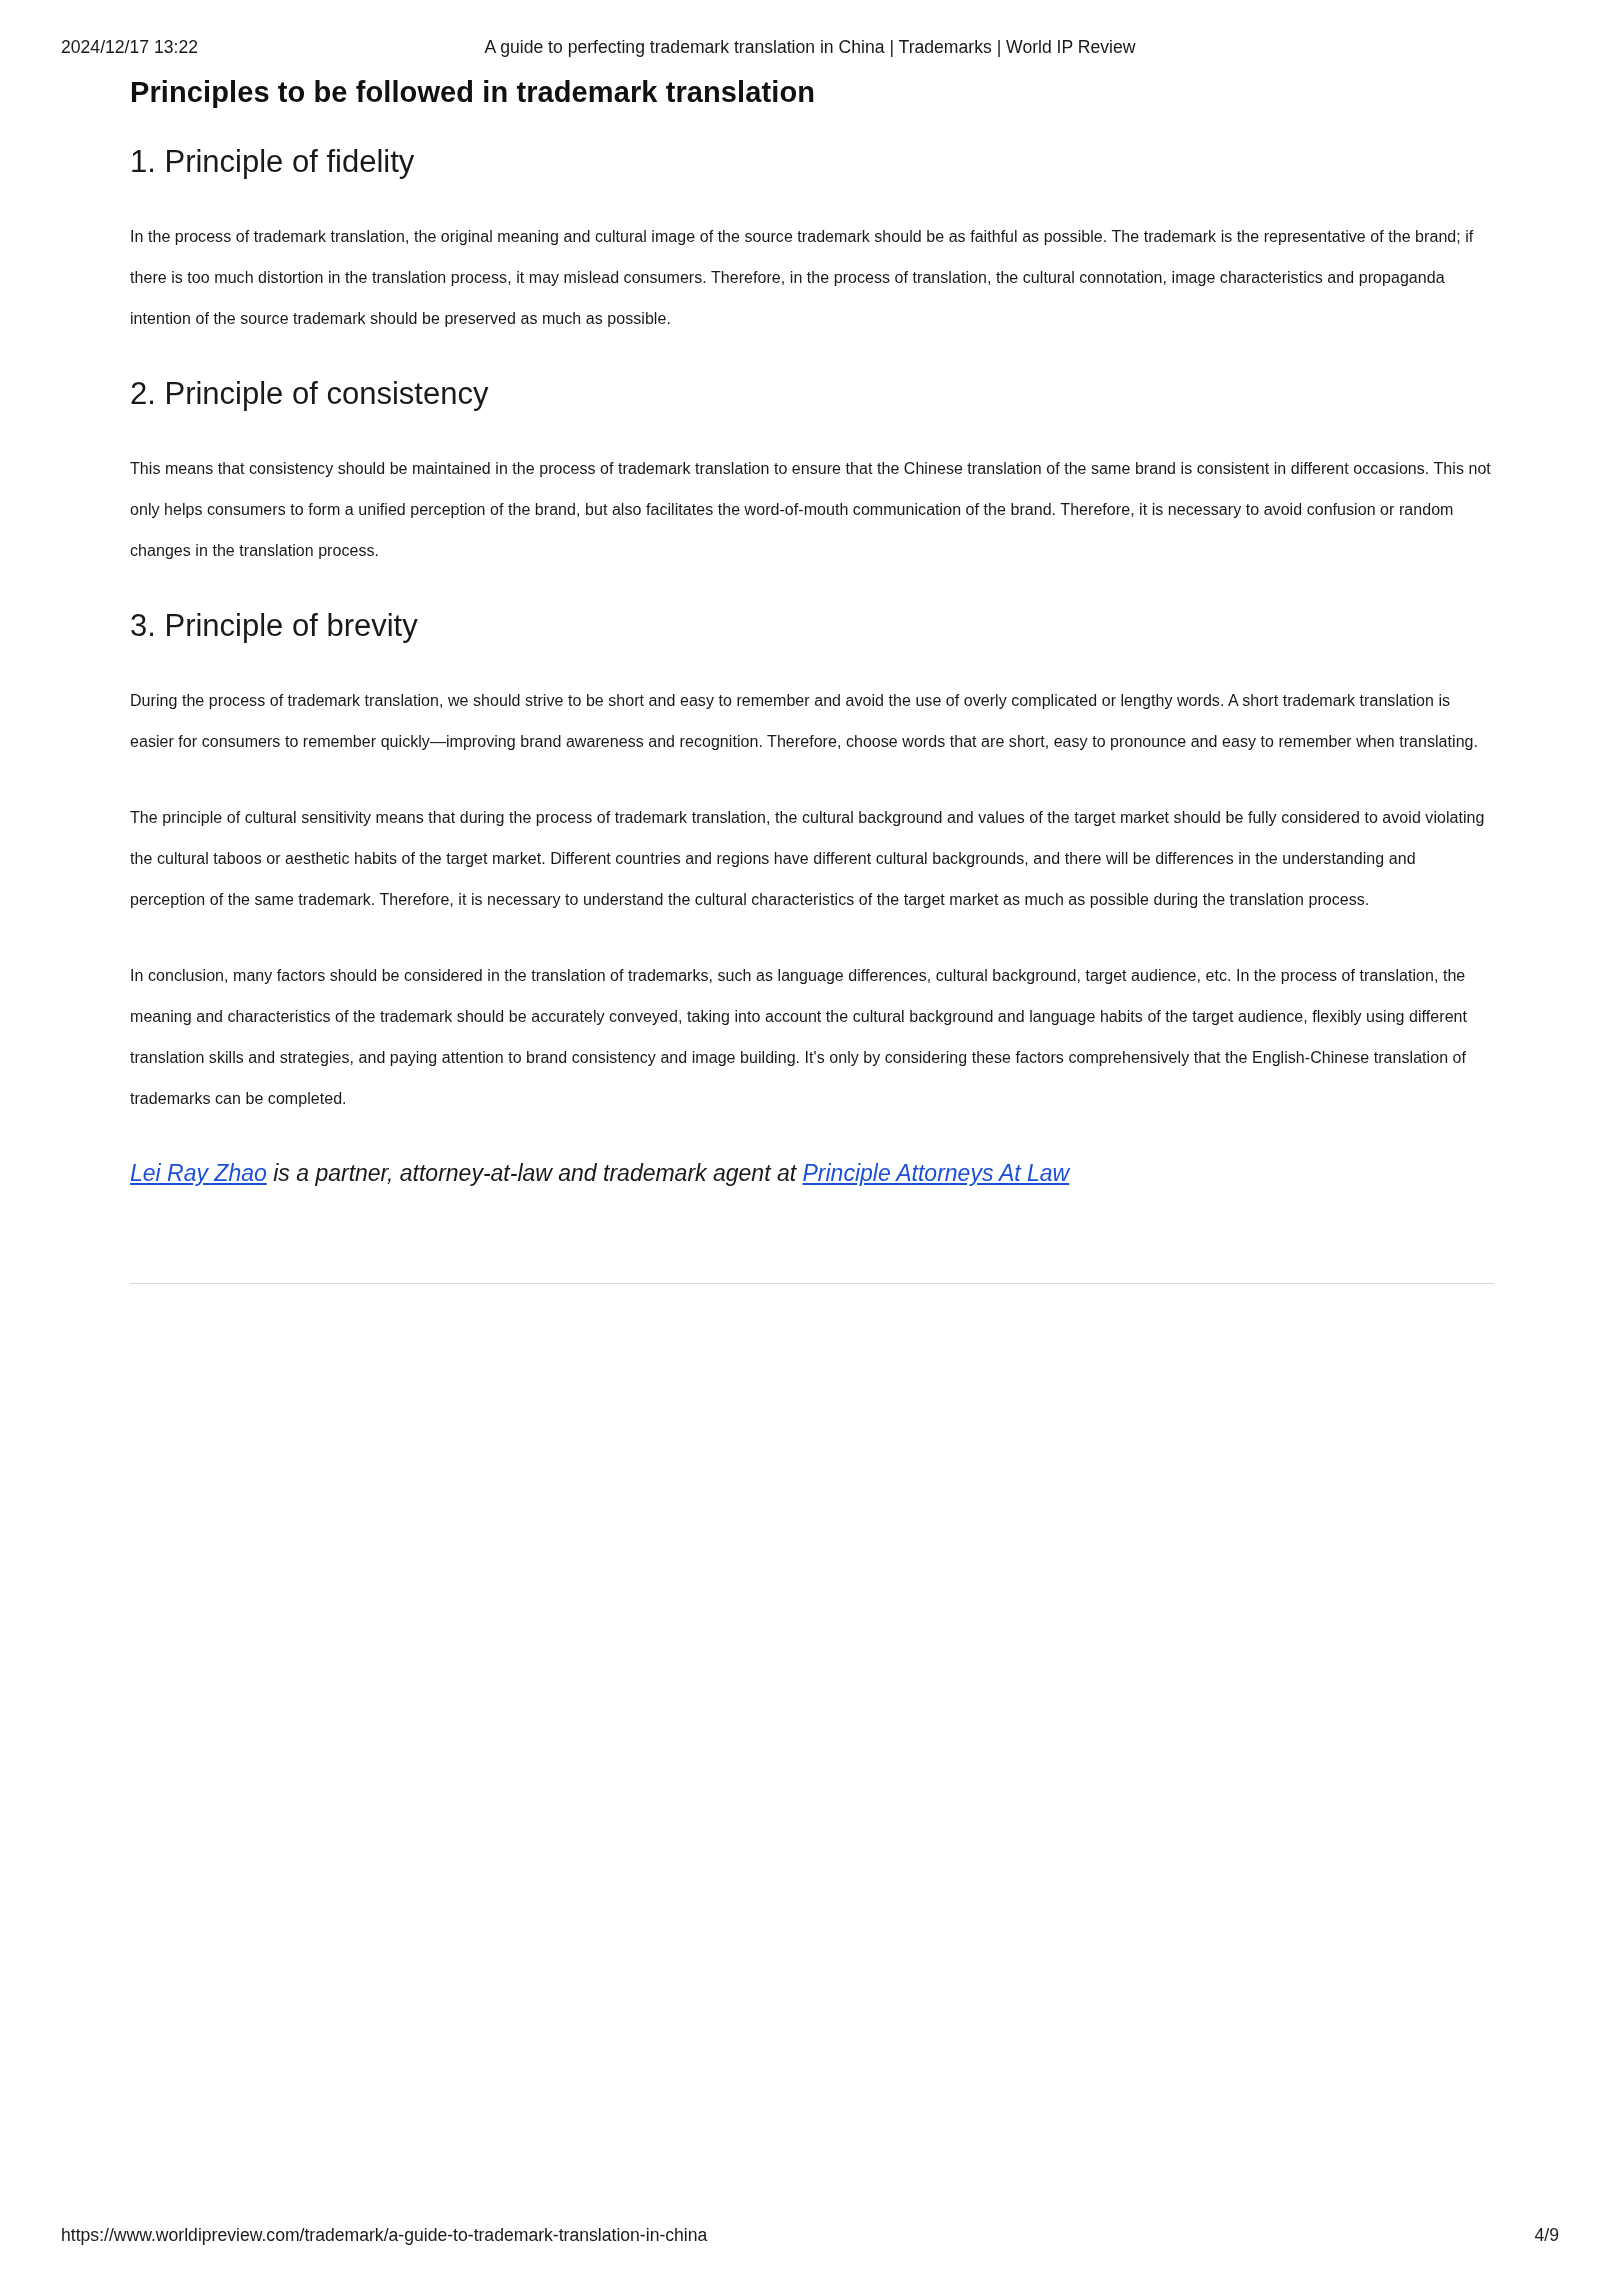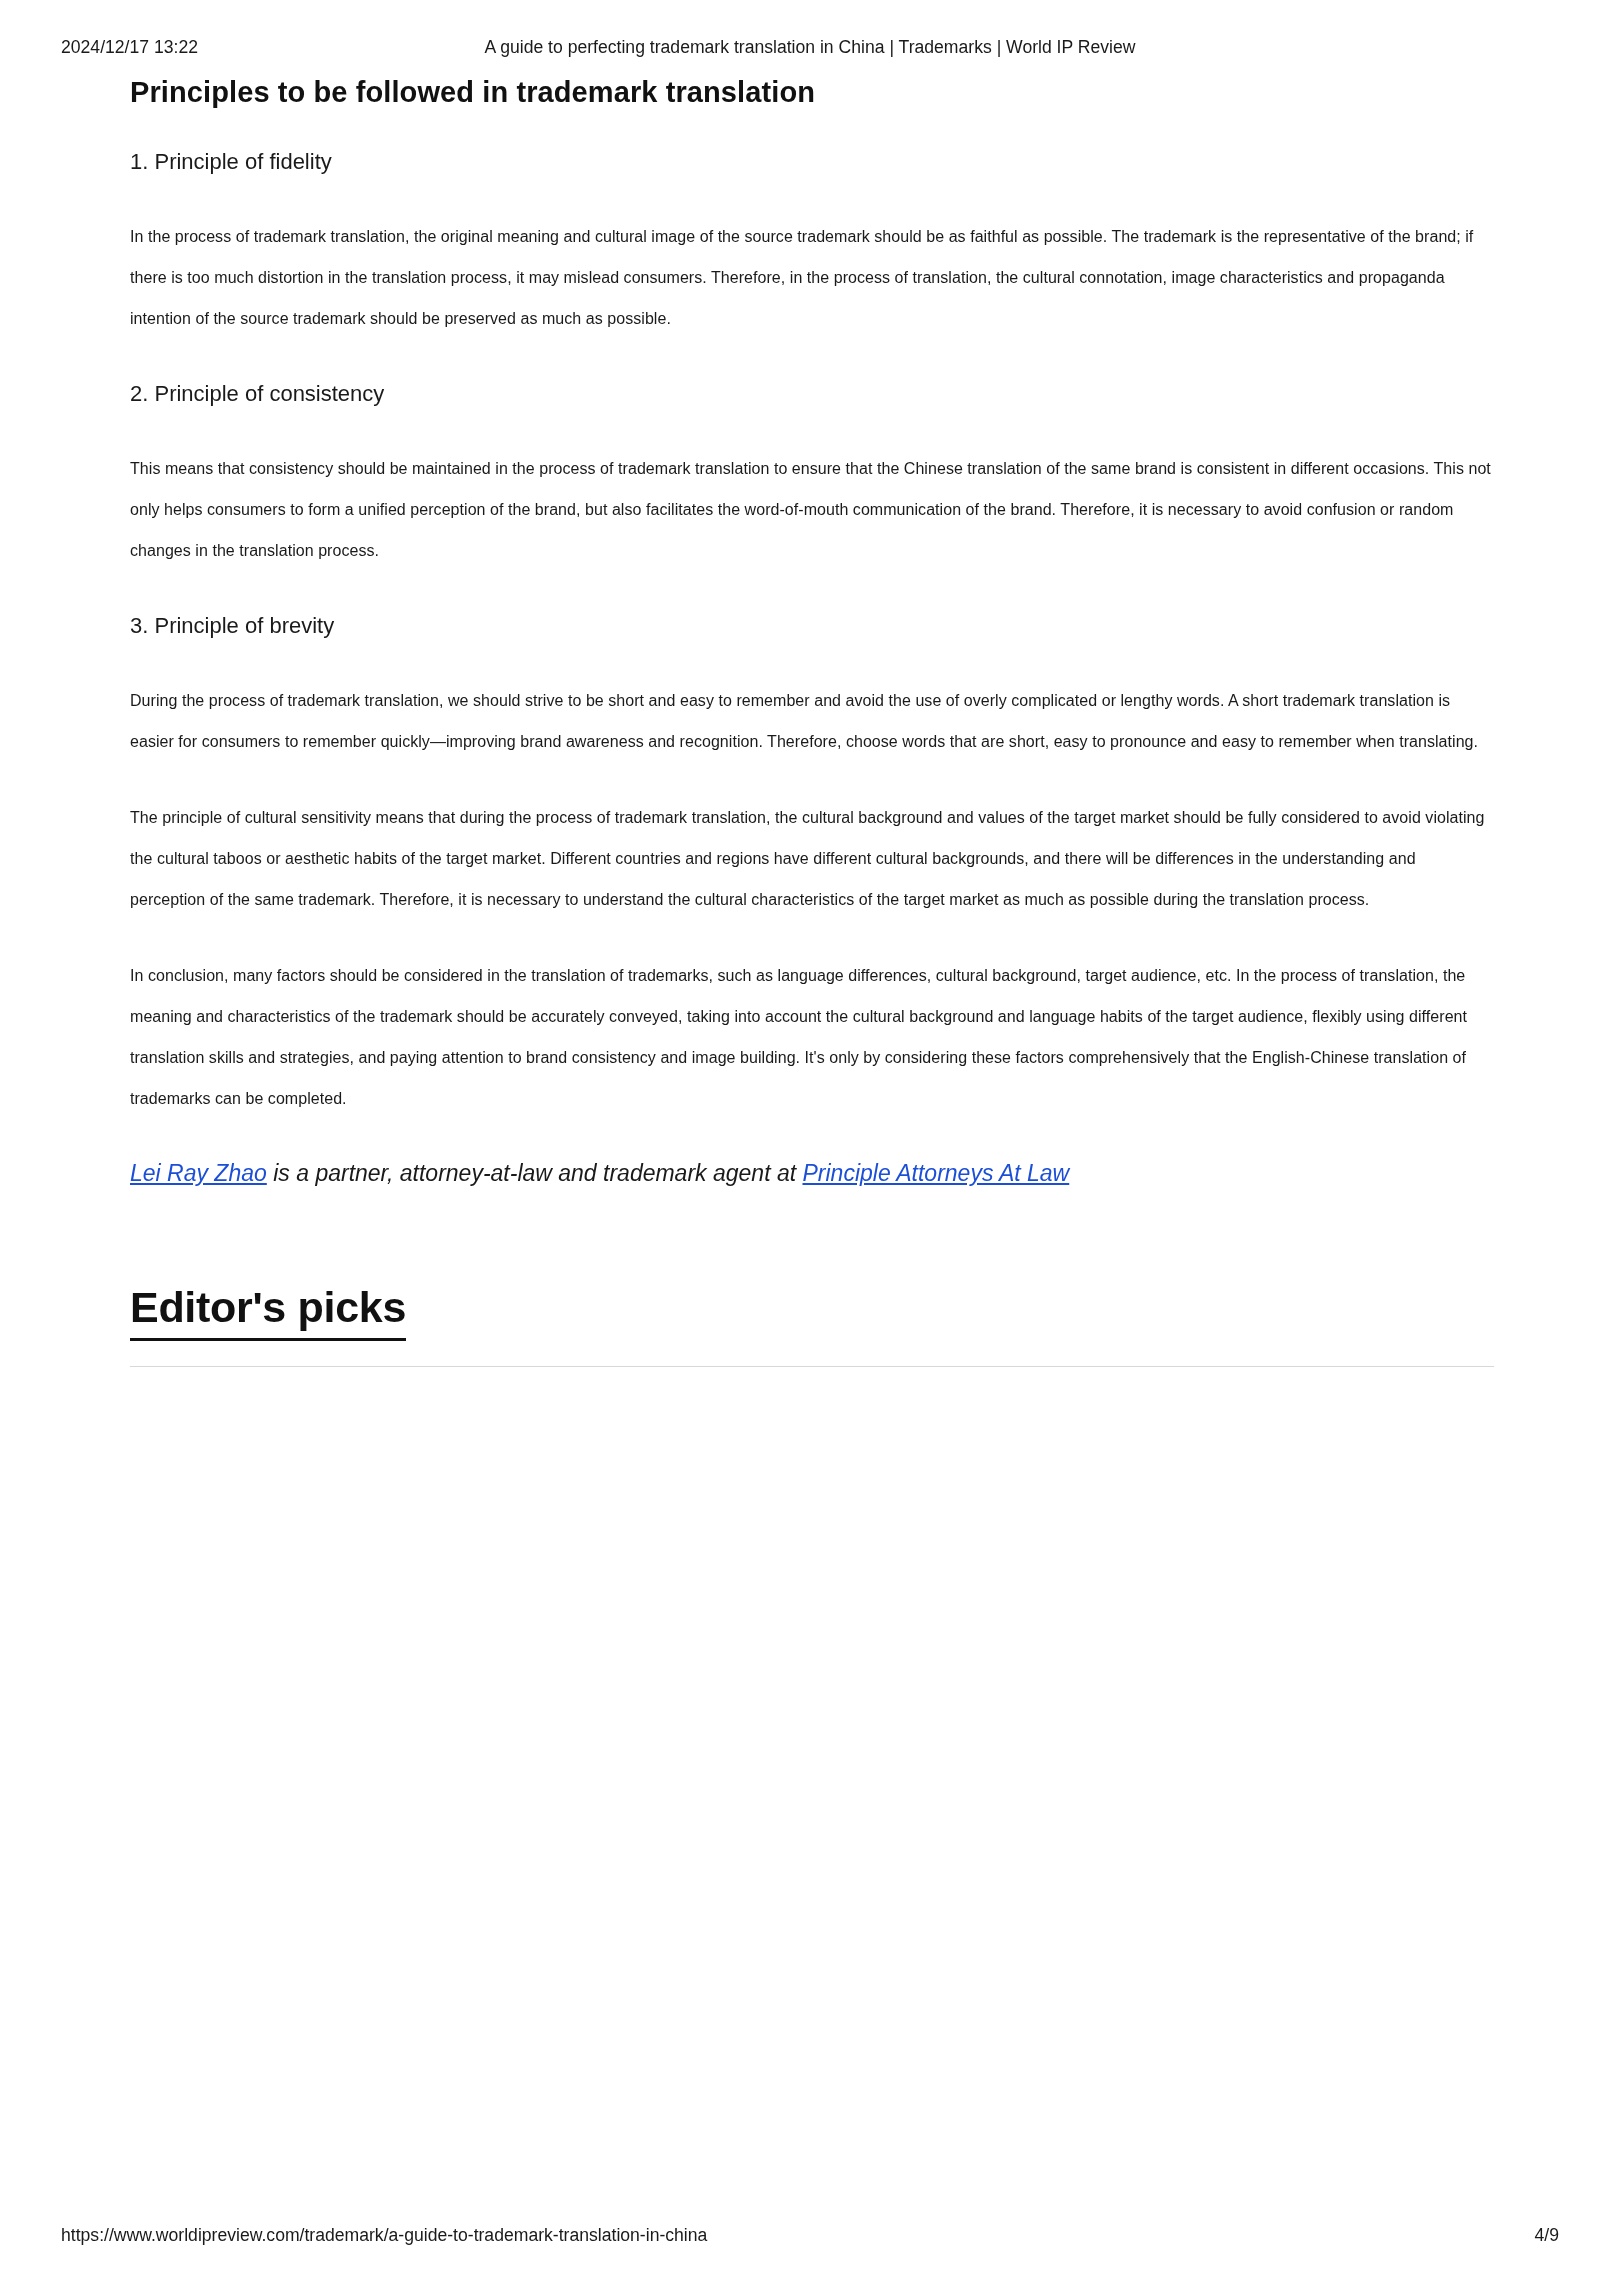--- a/index.html
+++ b/index.html
@@ -59,21 +59,21 @@
     color: #111111;
   }
   p.para {
     font-size: 16px;
     line-height: 41px;
     margin: 0 0 35px 0;
     color: #1a1a1a;
     letter-spacing: 0.05px;
   }
   p.subhead {
-    font-size: 22px;
+    font-size: 31px;
     line-height: 39px;
     margin: 0 0 35px 0;
     color: #1a1a1a;
   }
   p.byline {
     font-size: 23px;
     line-height: 39px;
     margin: 0 0 35px 0;
     color: #1a1a1a;
     font-style: italic;
@@ -146,21 +146,20 @@
     <p class="subhead">3. Principle of brevity</p>
     <p class="para">During the process of trademark translation, we should strive to be short and easy to remember and avoid the use of overly complicated or lengthy words. A short trademark translation is easier for consumers to remember quickly—improving brand awareness and recognition. Therefore, choose words that are short, easy to pronounce and easy to remember when translating.</p>
 
     <p class="para">The principle of cultural sensitivity means that during the process of trademark translation, the cultural background and values of the target market should be fully considered to avoid violating the cultural taboos or aesthetic habits of the target market. Different countries and regions have different cultural backgrounds, and there will be differences in the understanding and perception of the same trademark. Therefore, it is necessary to understand the cultural characteristics of the target market as much as possible during the translation process.</p>
 
     <p class="para">In conclusion, many factors should be considered in the translation of trademarks, such as language differences, cultural background, target audience, etc. In the process of translation, the meaning and characteristics of the trademark should be accurately conveyed, taking into account the cultural background and language habits of the target audience, flexibly using different translation skills and strategies, and paying attention to brand consistency and image building. It's only by considering these factors comprehensively that the English-Chinese translation of trademarks can be completed.</p>
 
     <p class="byline"><a href="#">Lei Ray Zhao</a><span> is a partner, attorney-at-law and trademark agent at </span><a href="#">Principle Attorneys At Law</a></p>
 
     <div class="editors-picks">
-      <h2>Editor's picks</h2>
       <hr class="hr-light">
     </div>
 
   </div>
 
   <div class="footer">
     <span class="url">https://www.worldipreview.com/trademark/a-guide-to-trademark-translation-in-china</span>
     <span class="pageno">4/9</span>
   </div>
 

